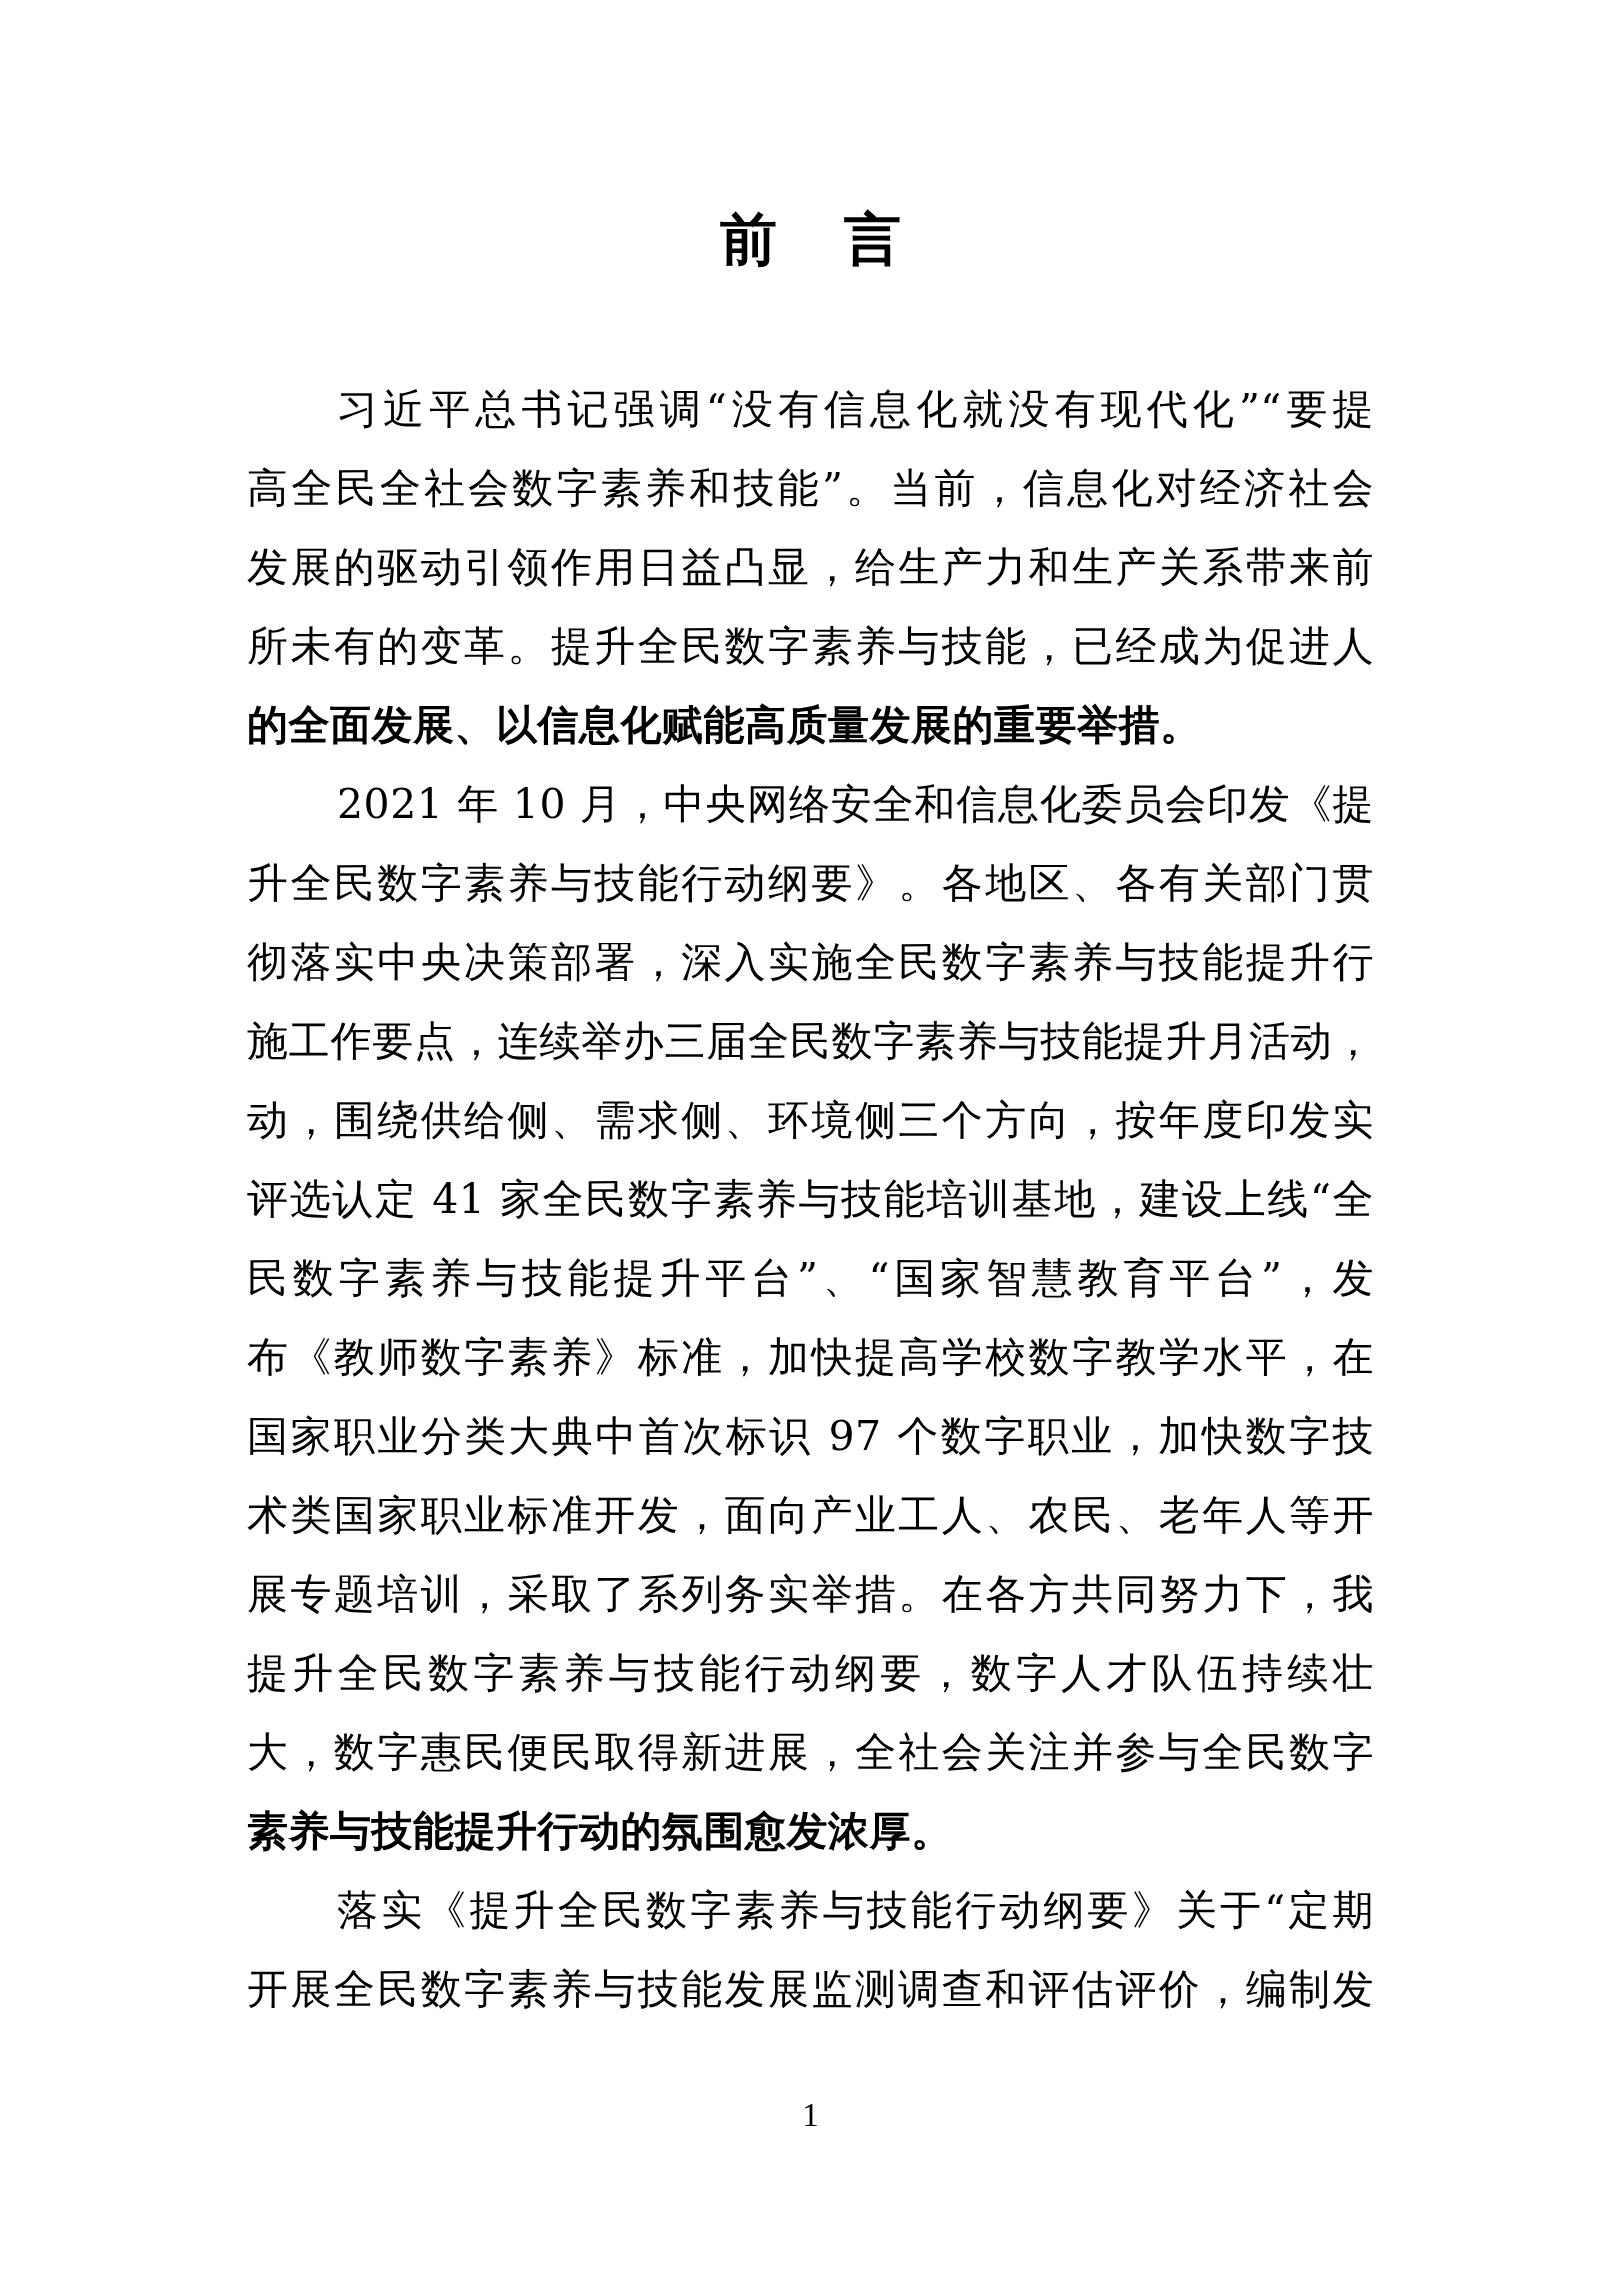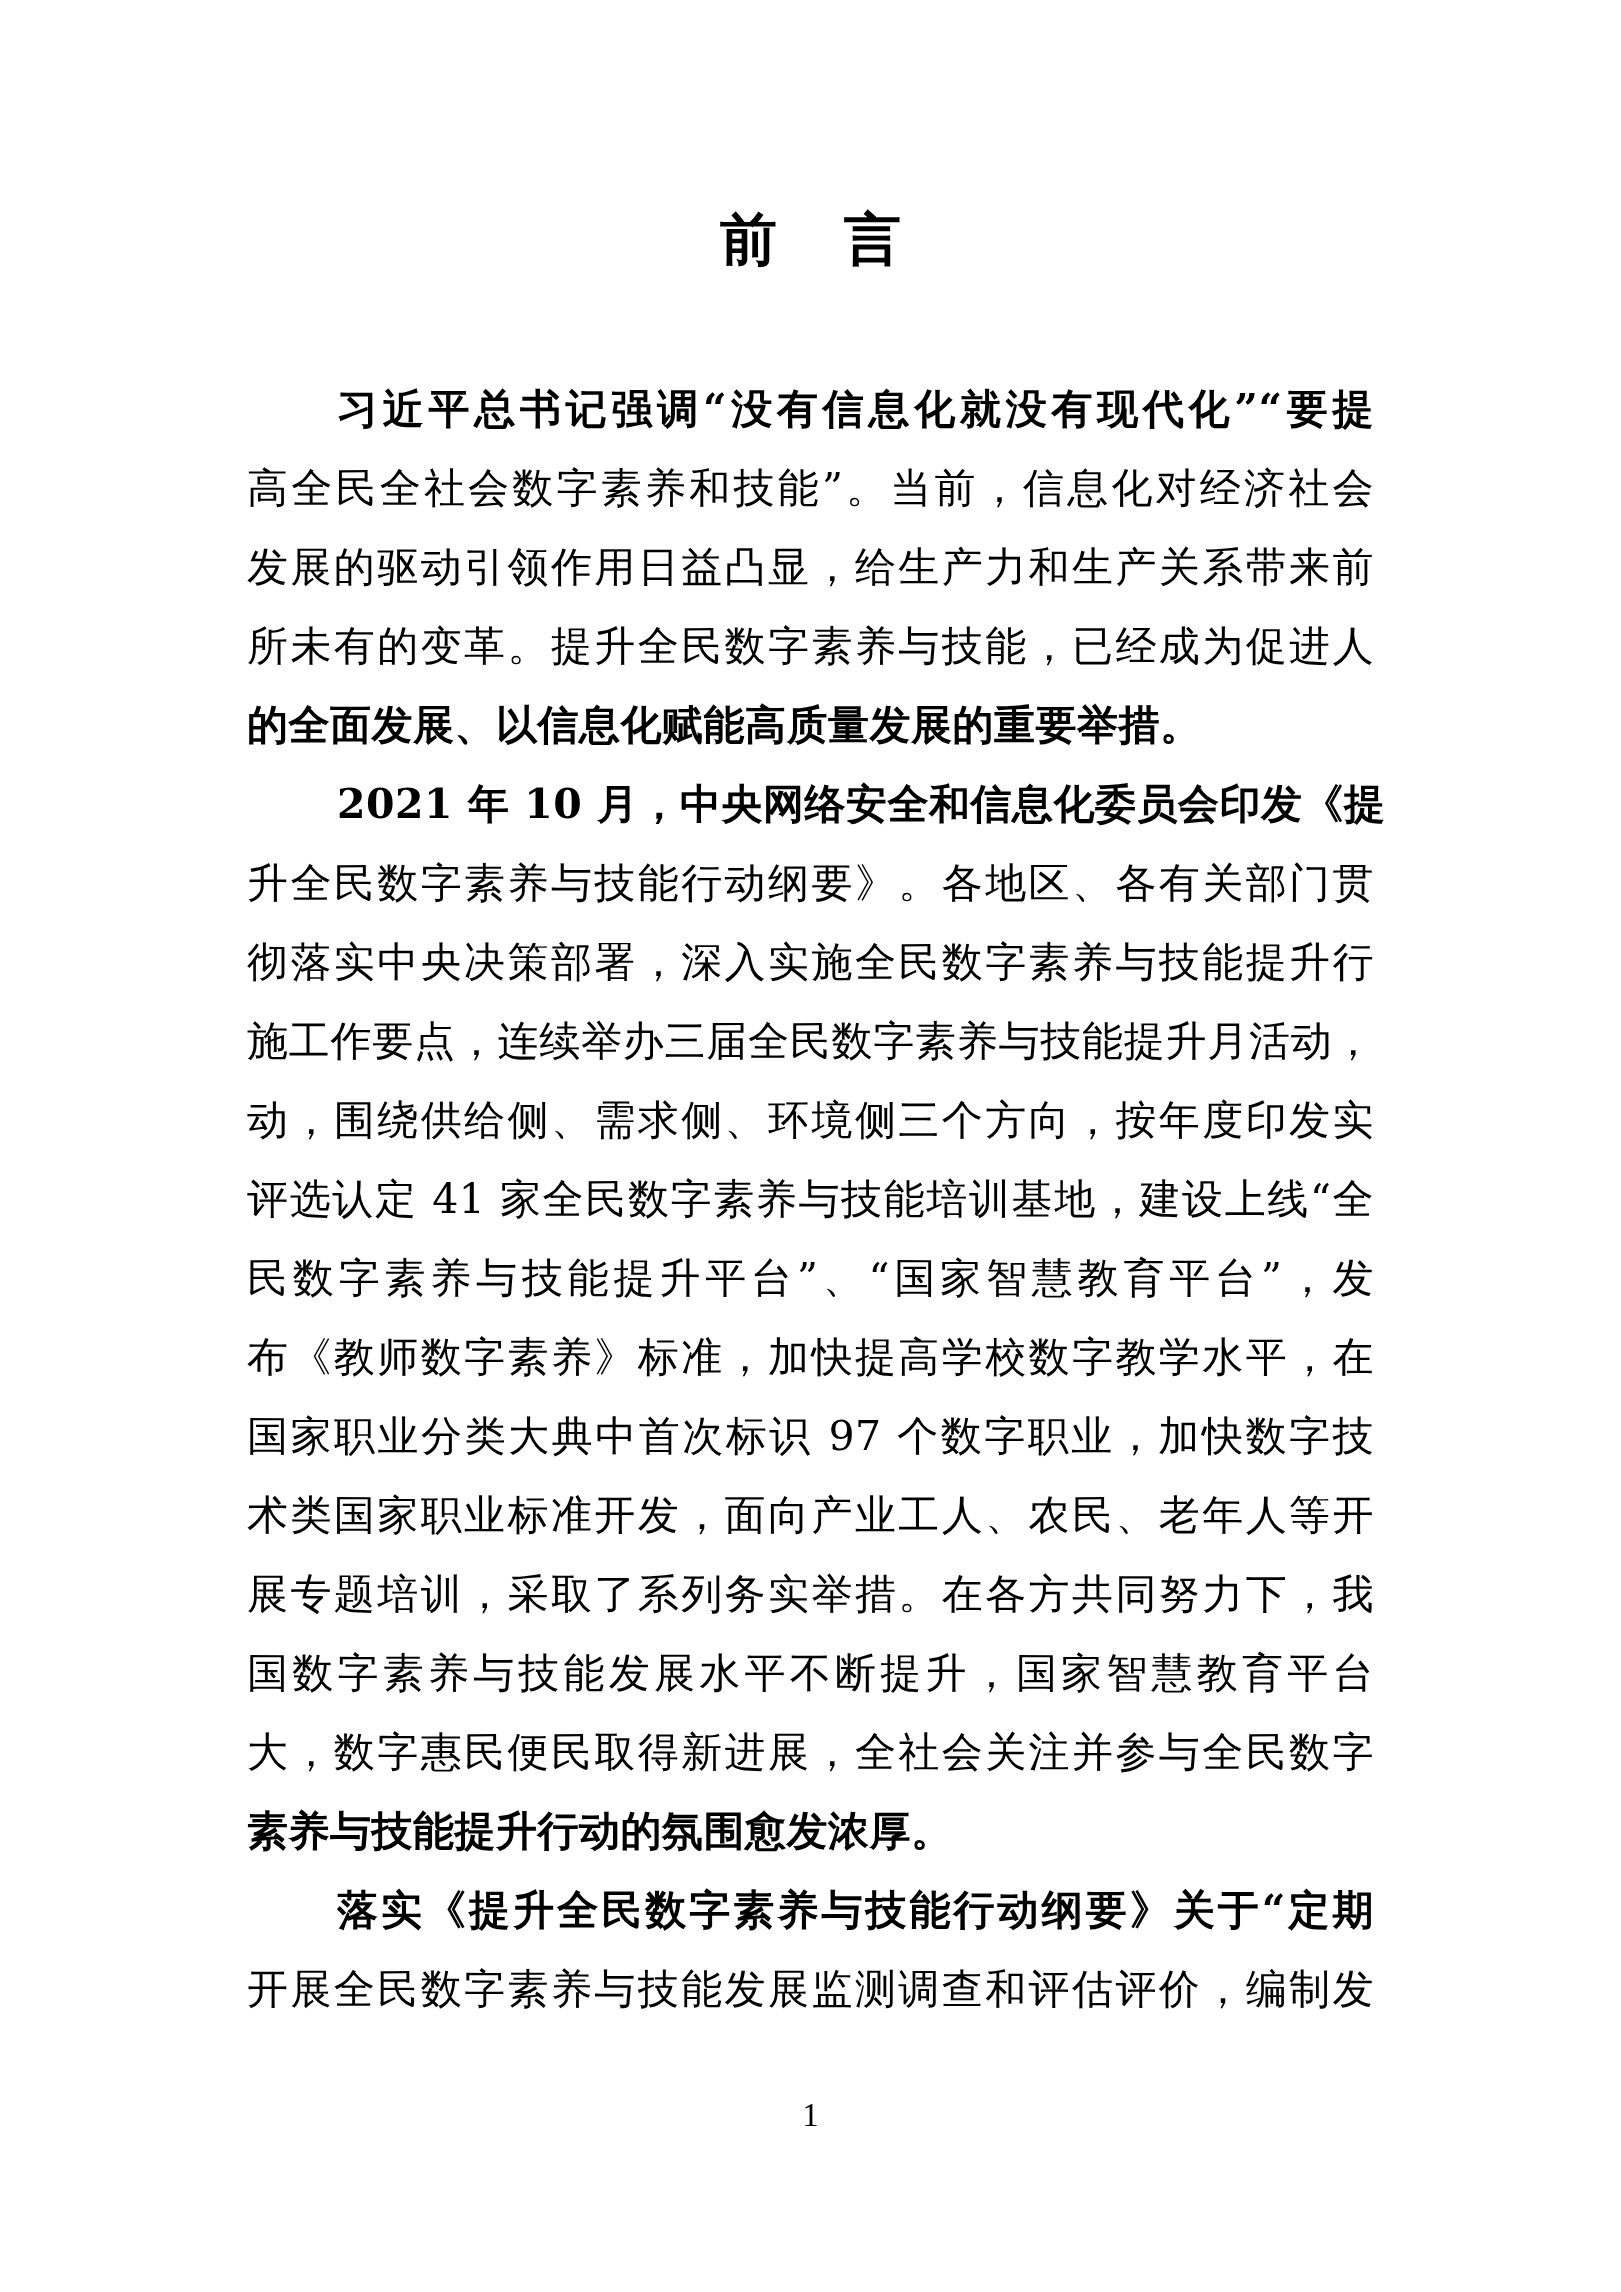--- a/index.html
+++ b/index.html
@@ -51,21 +51,20 @@
     height: 79px;
     line-height: 79px;
     font-size: 41px;
     white-space: nowrap;
     text-align: justify;
     text-align-last: justify;
     letter-spacing: 0.5px;
   }
   .line.indent {
     padding-left: 90px;
-    font-weight: bold;
   }
   .line.last {
     text-align-last: left;
     font-weight: bold;
   }
   .page-number {
     position: absolute;
     left: 0;
     width: 1621px;
     top: 2096px;
@@ -97,21 +96,21 @@
       <span class="line">升全民数字素养与技能行动纲要》。各地区、各有关部门贯</span>
       <span class="line">彻落实中央决策部署，深入实施全民数字素养与技能提升行</span>
       <span class="line">施工作要点，连续举办三届全民数字素养与技能提升月活动，</span>
       <span class="line">动，围绕供给侧、需求侧、环境侧三个方向，按年度印发实</span>
       <span class="line">评选认定 41 家全民数字素养与技能培训基地，建设上线“全</span>
       <span class="line">民数字素养与技能提升平台”、“国家智慧教育平台”，发</span>
       <span class="line">布《教师数字素养》标准，加快提高学校数字教学水平，在</span>
       <span class="line">国家职业分类大典中首次标识 97 个数字职业，加快数字技</span>
       <span class="line">术类国家职业标准开发，面向产业工人、农民、老年人等开</span>
       <span class="line">展专题培训，采取了系列务实举措。在各方共同努力下，我</span>
-      <span class="line">国数字素养与技能发展水平不断提升，国家智慧教育平台</span>
+      <span class="line">提升全民数字素养与技能行动纲要，数字人才队伍持续壮</span>
       <span class="line">大，数字惠民便民取得新进展，全社会关注并参与全民数字</span>
       <span class="line last">素养与技能提升行动的氛围愈发浓厚。</span>
     </div>
 
     <div>
       <span class="line indent">落实《提升全民数字素养与技能行动纲要》关于“定期</span>
       <span class="line">开展全民数字素养与技能发展监测调查和评估评价，编制发</span>
     </div>
 
   </div>

